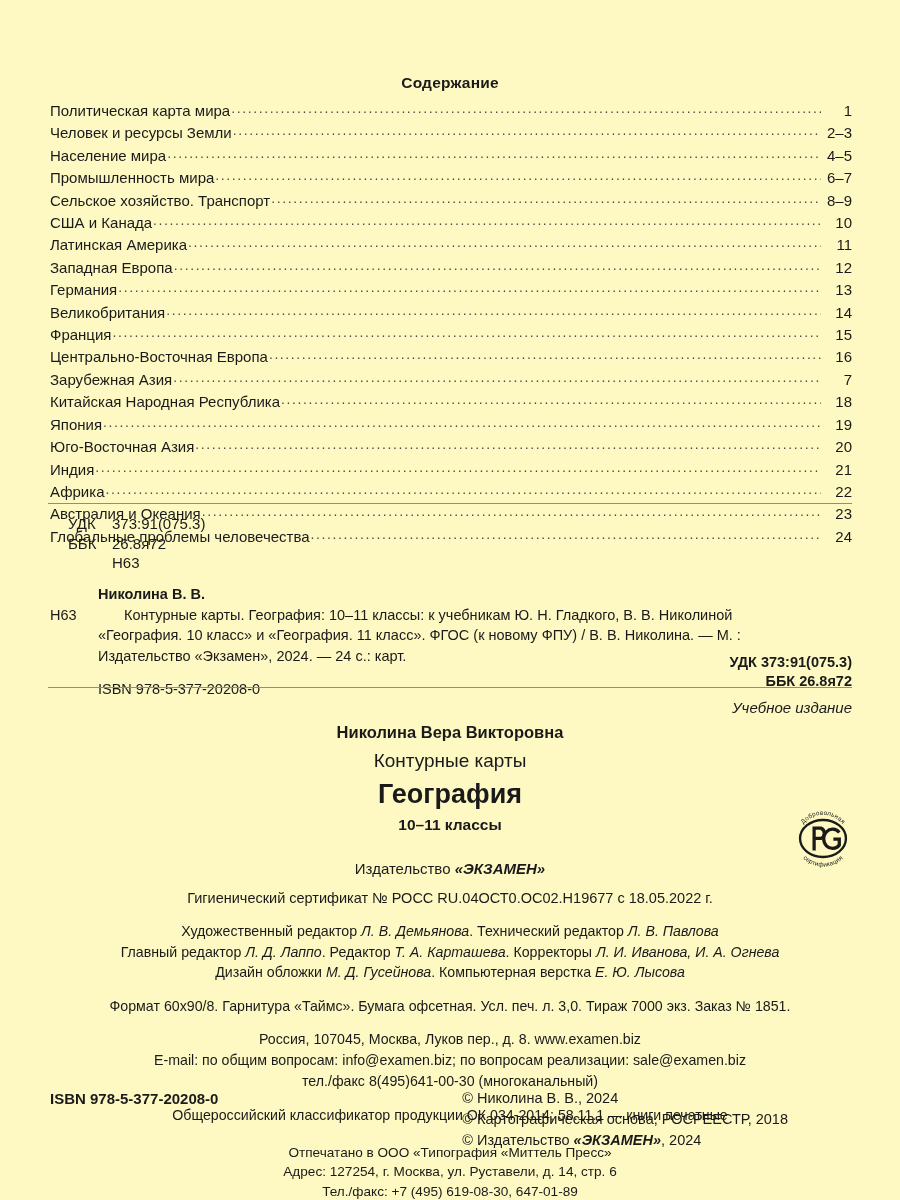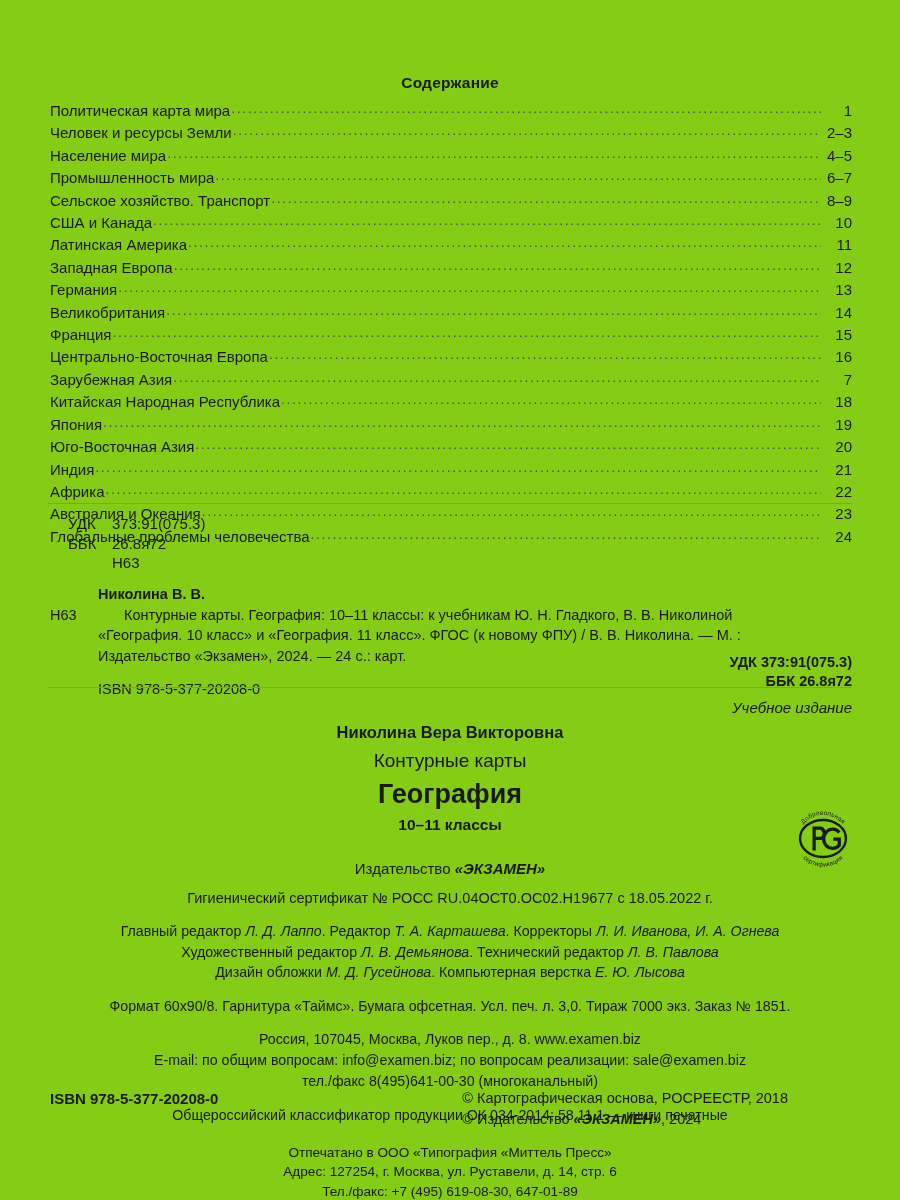--- a/index.html
+++ b/index.html
@@ -4,21 +4,21 @@
 <style>
   html, body {
     margin: 0;
     padding: 0;
     background: #ffffff;
   }
   .page {
     position: relative;
     width: 900px;
     height: 1200px;
-    background: #84cc16;
+    background: #fef9c3;
     color: #1a1a1a;
     font-family: "Liberation Sans", sans-serif;
     overflow: hidden;
     box-sizing: border-box;
   }
 
   
   .toc-title {
     text-align: center;
     font-weight: bold;
@@ -379,22 +379,22 @@
     <div class="ed-subject">География</div>
     <div class="ed-grades">10–11 классы</div>
 
     <div class="publisher">
       <span>Издательство </span><b>«ЭКЗАМЕН»</b>
     </div>
 
     <div class="cert">Гигиенический сертификат № РОСС RU.04ОСТ0.ОС02.Н19677 с 18.05.2022 г.</div>
 
     <div class="credits" id="credits-block">
+        <div><span>Художественный редактор </span><i>Л. В. Демьянова</i><span>. Технический редактор </span><i>Л. В. Павлова</i></div>
         <div><span>Главный редактор </span><i>Л. Д. Лаппо</i><span>. Редактор </span><i>Т. А. Карташева</i><span>. Корректоры </span><i>Л. И. Иванова, И. А. Огнева</i></div>
-        <div><span>Художественный редактор </span><i>Л. В. Демьянова</i><span>. Технический редактор </span><i>Л. В. Павлова</i></div>
         <div><span>Дизайн обложки </span><i>М. Д. Гусейнова</i><span>. Компьютерная верстка </span><i>Е. Ю. Лысова</i></div>
       </div>
 
     <div class="format">Формат 60х90/8. Гарнитура «Таймс». Бумага офсетная. Усл. печ. л. 3,0. Тираж 7000 экз. Заказ № 1851.</div>
 
     <div class="address">
       <div>Россия, 107045, Москва, Луков пер., д. 8. www.examen.biz</div>
       <div>E-mail: по общим вопросам: info@examen.biz; по вопросам реализации: sale@examen.biz</div>
       <div>тел./факс 8(495)641-00-30 (многоканальный)</div>
     </div>
@@ -423,18 +423,19 @@
       </text>
       <text font-family="'Liberation Sans', sans-serif" font-size="8.5" fill="#1a1a1a" letter-spacing="0.3">
         <textPath href="#arc-bot" startOffset="50%" text-anchor="middle">сертификация</textPath>
       </text>
     </svg>
   </div>
 
   <div class="footer">
     <div class="footer-isbn">ISBN 978-5-377-20208-0</div>
     <div class="copyrights">
+      <div>© Николина В. В., 2024</div>
       <div>© Картографическая основа, РОСРЕЕСТР, 2018</div>
       <div><span>© Издательство </span><b>«ЭКЗАМЕН»</b><span>, 2024</span></div>
     </div>
   </div>
 
 </div>
 
 </body></html>

